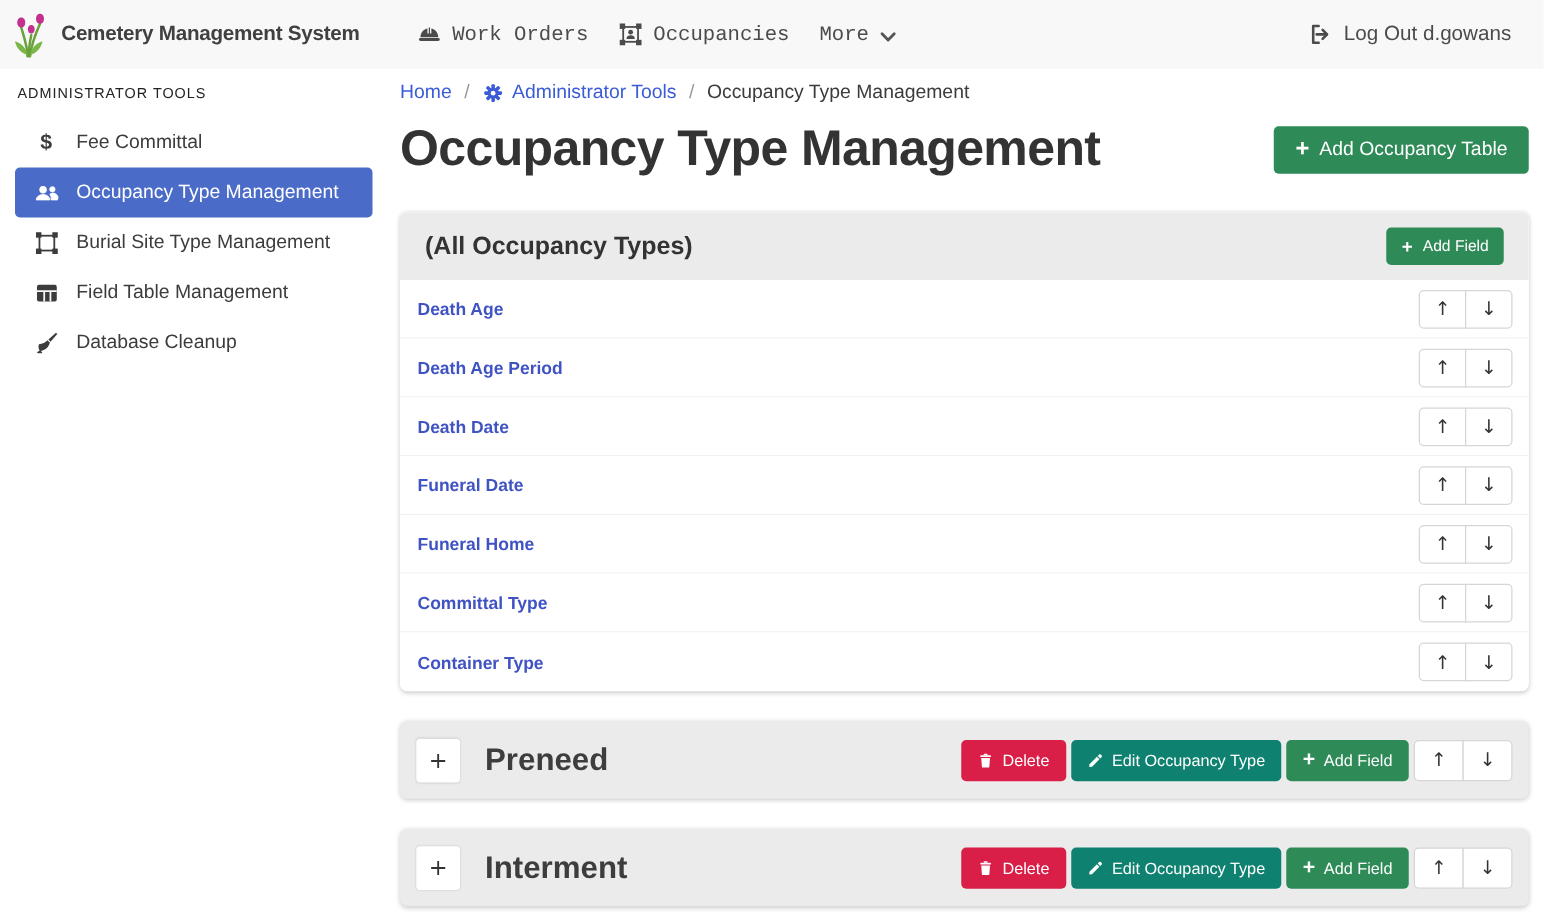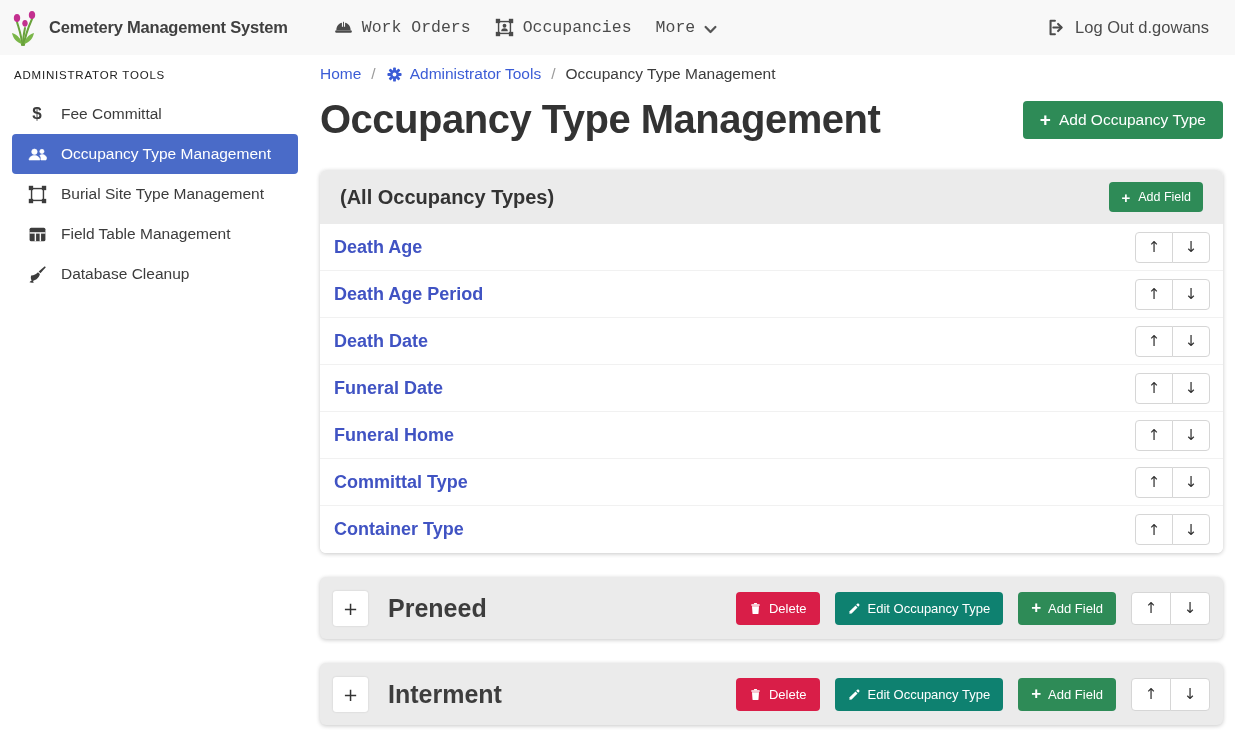--- a/index.html
+++ b/index.html
@@ -82,21 +82,21 @@
   .card-header {
     background: #ebebeb; padding: 12px 20px;
     display: flex; justify-content: space-between; align-items: center;
   }
   .card-title { font-size: 20px; font-weight: bold; color: #333; }
   .field-row {
     height: 47px; display: flex; justify-content: space-between; align-items: center;
     padding: 0 13px 0 14px; border-bottom: 1px solid #f1f1f1; background: #fff;
   }
   .field-row:last-child { border-bottom: none; }
-  .field-link { font-size: 18px; font-weight: bold; color: #4053c3; cursor: pointer; }
+  .field-link { font-size: 14px; font-weight: bold; color: #4053c3; cursor: pointer; }
 
   .btn-group { display: flex; }
   .btn-group button {
     width: 38px; height: 31px; background: #fff;
     border: 1px solid #d6d6d6; color: #333; font-size: 15px;
     cursor: pointer; display: flex; align-items: center; justify-content: center;
     font-family: "DejaVu Sans", sans-serif;
   }
   .btn-group button:first-child { border-radius: 4px 0 0 4px; }
   .btn-group button:last-child { border-radius: 0 4px 4px 0; margin-left: -1px; }
@@ -109,21 +109,21 @@
     display: flex; align-items: center; padding: 0 13px;
   }
   .expand-btn {
     width: 35px; height: 35px; background: #fff; border: none; border-radius: 3px;
     font-size: 18px; color: #333; cursor: pointer;
     box-shadow: 0 0 2px rgba(0,0,0,0.15);
     display: flex; align-items: center; justify-content: center;
     font-family: "DejaVu Sans", sans-serif;
   }
   .section-title { font-size: 25px; font-weight: bold; color: #3d3d3d; margin-left: 20px; }
-  .section-actions { margin-left: auto; display: flex; align-items: flex-start; gap: 15px; }
+  .section-actions { margin-left: auto; display: flex; align-items: flex-start; gap: 4px; }
 </style>
 </head>
 <body>
 
 <header class="navbar">
   <div class="brand">
     <svg viewBox="0 0 30 38">
       <g stroke="#69a23b" stroke-width="2" fill="none" stroke-linecap="round">
         <path d="M12 36 C12 28 9 20 7 13"></path>
         <path d="M14 36 C15 27 18 19 22 10"></path>
@@ -280,21 +280,21 @@
         <span>Administrator Tools</span>
       </span>
       <span class="bc-sep">/</span>
       <span class="bc-current">Occupancy Type Management</span>
     </nav>
 
     <div class="title-row">
       <h1 class="page-title">Occupancy Type Management</h1>
       <button class="btn btn-green btn-lg">
         <span class="plus">+</span>
-        <span>Add Occupancy Type</span>
+        <span>Add Occupancy Table</span>
       </button>
     </div>
 
     <section class="card">
       <div class="card-header">
         <span class="card-title">(All Occupancy Types)</span>
         <button class="btn btn-green btn-sm">
           <span class="plus">+</span>
           <span>Add Field</span>
         </button>

